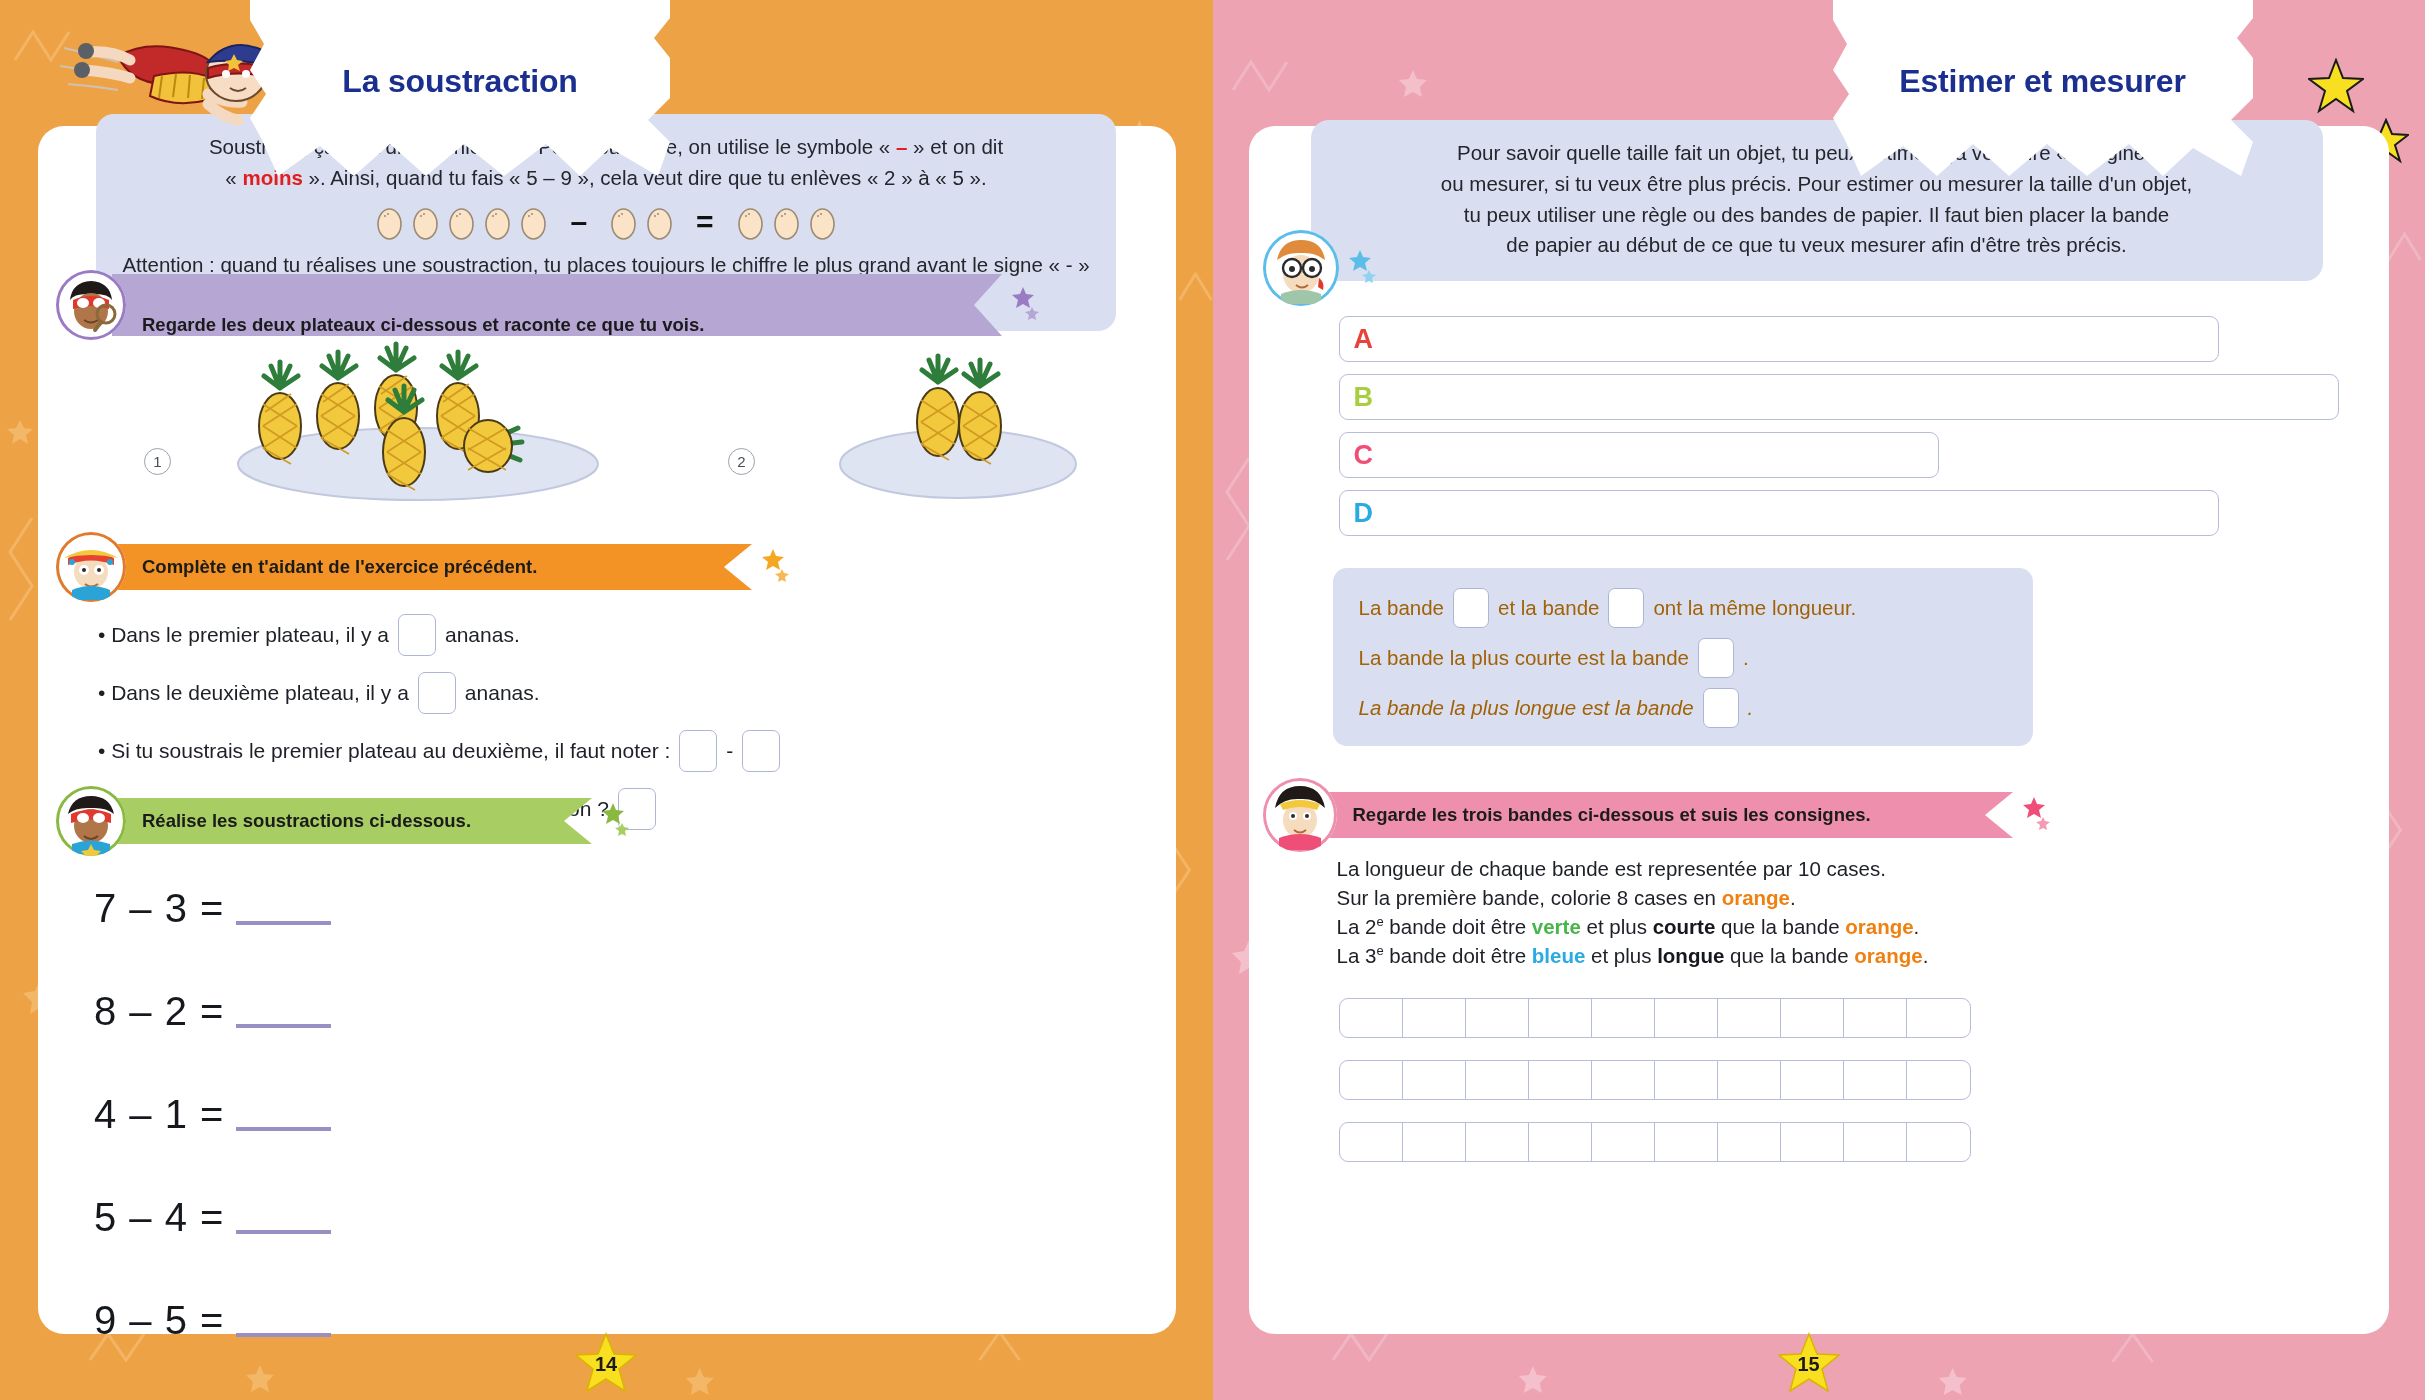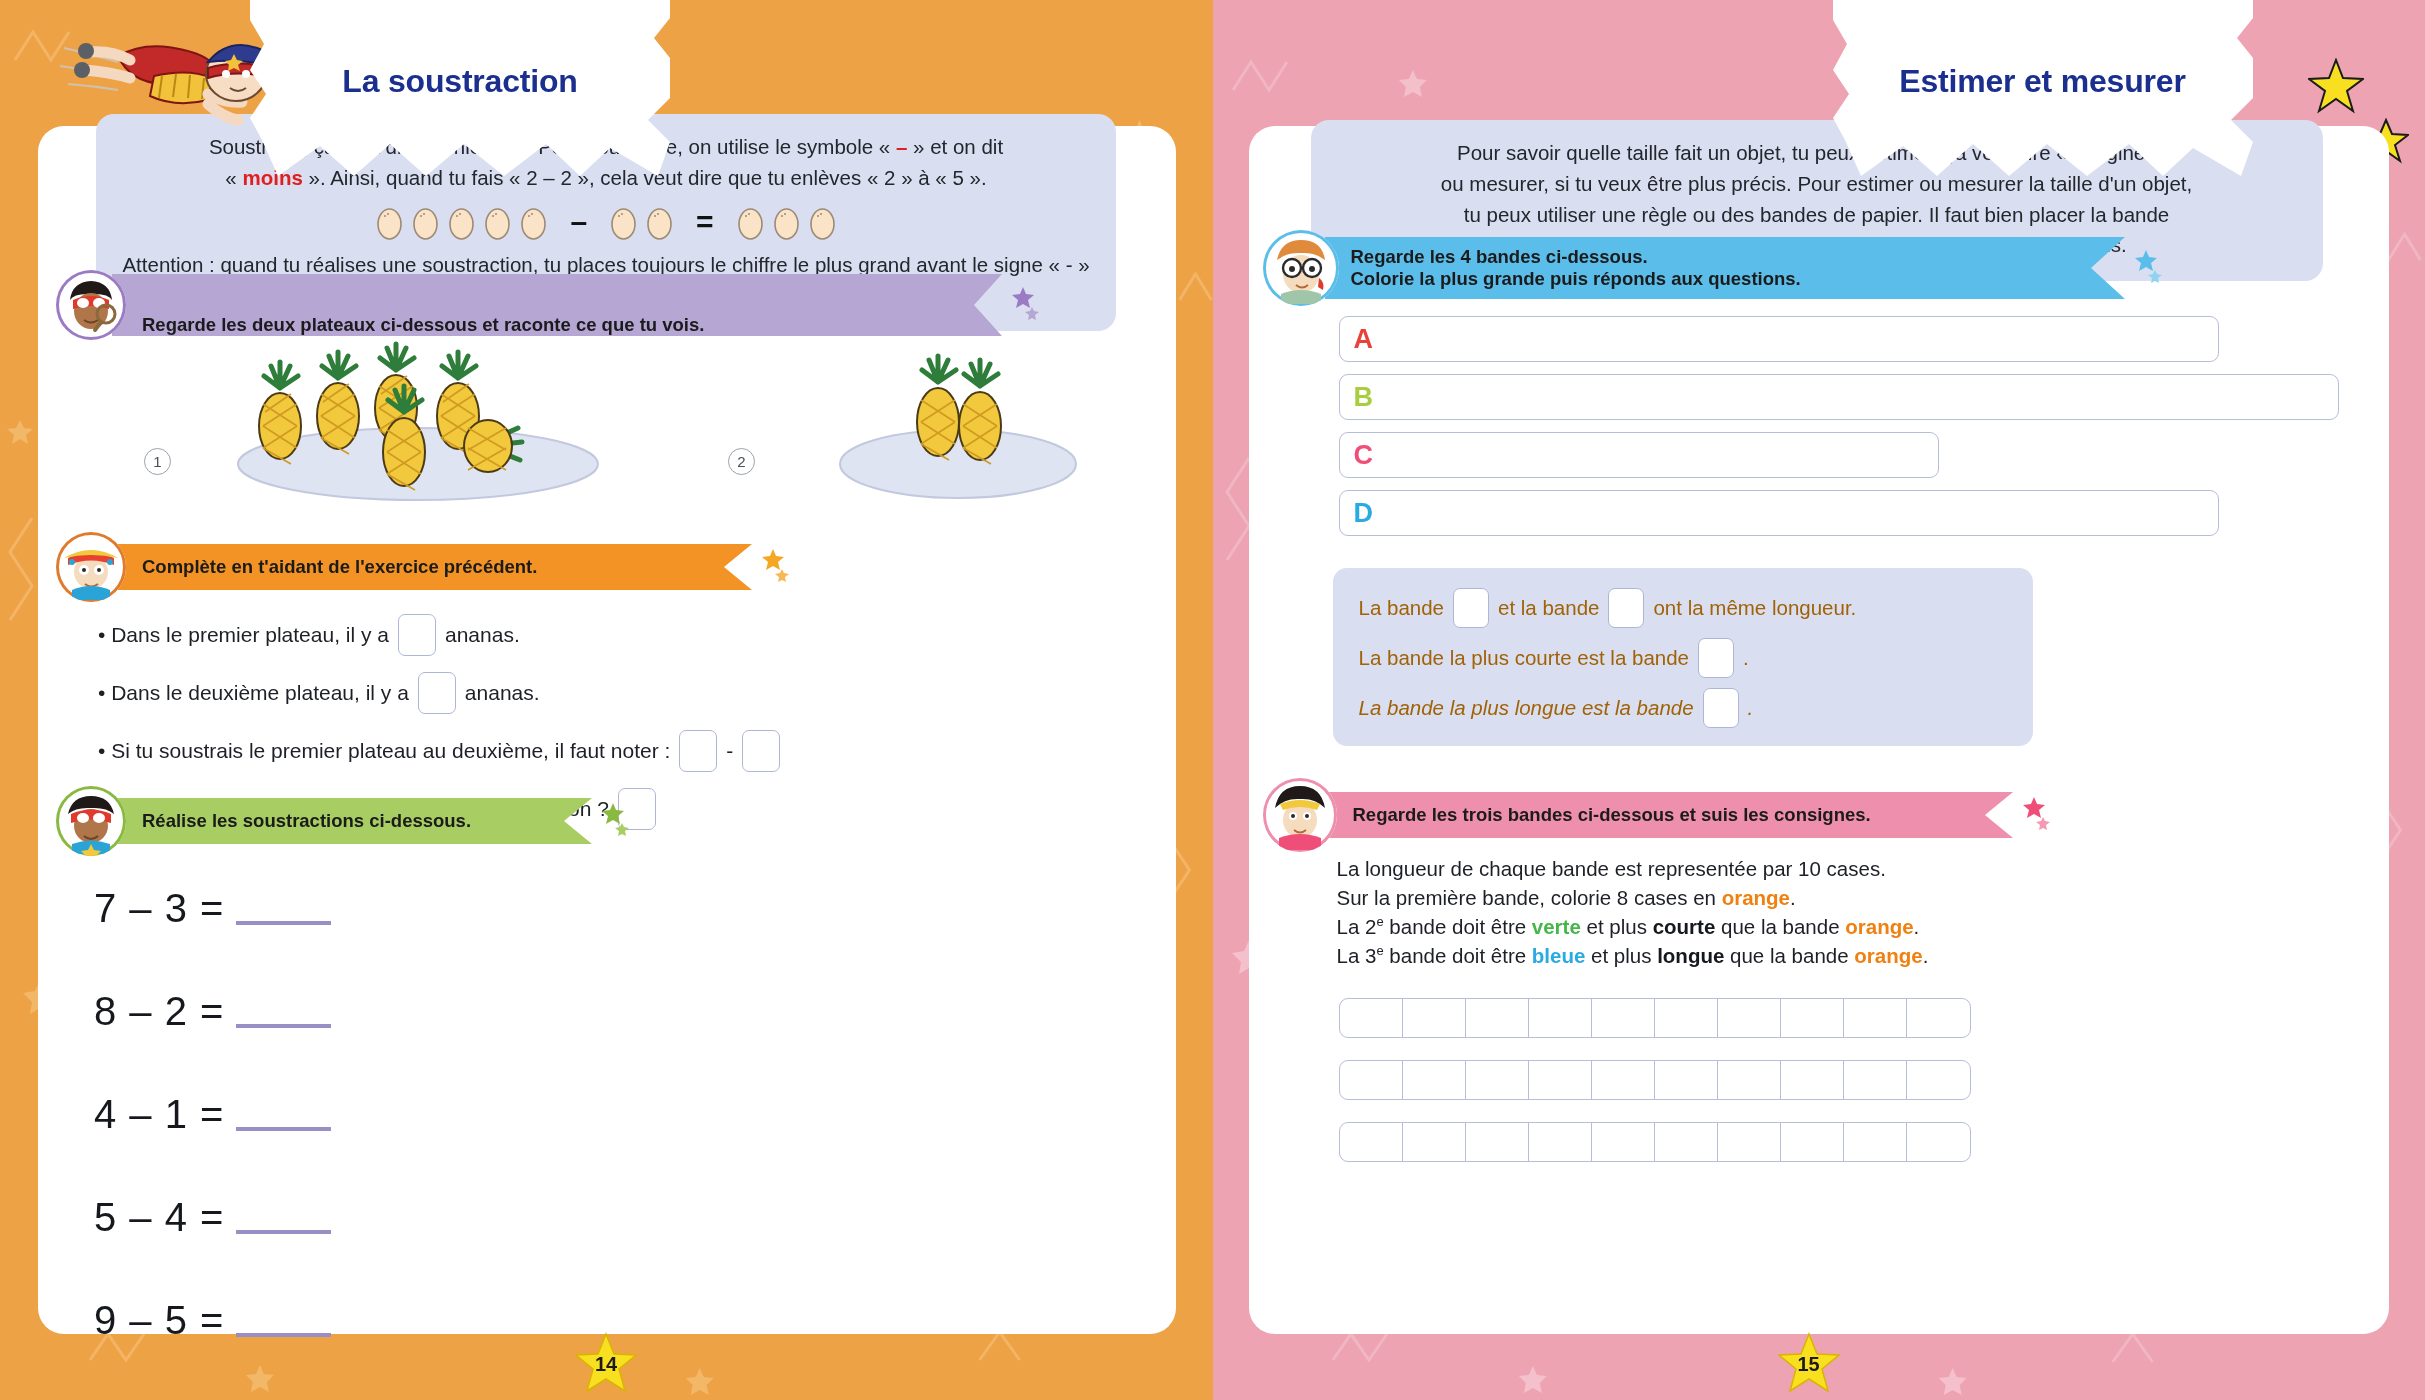--- a/index.html
+++ b/index.html
@@ -239,21 +239,21 @@
     <div class="title-text">La soustraction</div>
   </div>
 
   <div class="card">
 
     <div class="intro-box">
       <div>
         <span>Soustraire, ça veut dire « enlever ». Pour soustraire, on utilise le symbole « </span><span class="minus-red">–</span><span> » et on dit</span>
       </div>
       <div>
-        <span>« </span><span class="hl-red">moins</span><span> ». Ainsi, quand tu fais « 2 – 2 », cela veut dire que tu enlèves « 2 » à « 5 ».</span>
+        <span>« </span><span class="hl-red">moins</span><span> ». Ainsi, quand tu fais « 5 – 9 », cela veut dire que tu enlèves « 2 » à « 5 ».</span>
       </div>
 
       <div class="egg-row">
         <svg class="egg" viewBox="0 0 27 36">
             <ellipse cx="13.5" cy="20" rx="11.5" ry="15" fill="#fae3c6" stroke="#9b8a76" stroke-width="1.6"></ellipse>
             <circle cx="9" cy="12" r="1" fill="#9b8a76"></circle>
             <circle cx="12" cy="10" r="1" fill="#9b8a76"></circle>
           </svg>
         <svg class="egg" viewBox="0 0 27 36">
             <ellipse cx="13.5" cy="20" rx="11.5" ry="15" fill="#fae3c6" stroke="#9b8a76" stroke-width="1.6"></ellipse>
@@ -594,29 +594,20 @@
           <circle cx="29" cy="38" r="9" fill="#fff" stroke="#2b2b2b" stroke-width="2.4"></circle>
           <circle cx="49" cy="38" r="9" fill="#fff" stroke="#2b2b2b" stroke-width="2.4"></circle>
           <path d="M38 38 l0 0" stroke="#2b2b2b" stroke-width="2.4"></path>
           <circle cx="29" cy="39" r="3" fill="#2b2b2b"></circle>
             <circle cx="49" cy="39" r="3" fill="#2b2b2b"></circle>
           <path d="M33 55 q6 5 12 0" stroke="#b06a3a" stroke-width="2" fill="none"></path>
           <path d="M18 64 q20 -8 40 0 l0 10 l-40 0z" fill="#9fc6a8"></path>
           <path d="M56 48 q6 4 4 12 l-5 -3 z" fill="#e03a2f"></path>
         </svg>
       </div>
-      <div class="banner two-line" style="width:800px; padding-left:26px;">
-        <div class="ribbon-bg">
-          <svg viewBox="0 0 800 62" preserveAspectRatio="none">
-            <path d="M0 0 L800 0 L766 31 L800 62 L0 62 Z" fill="#5bbdea"></path>
-          </svg>
-        </div>
-        <span>Regarde les 4 bandes ci-dessous.</span>
-        <span>Colorie la plus grande puis réponds aux questions.</span>
-      </div>
       <svg class="stars-deco" viewBox="0 0 34 44">
         <path d="M11 4 l3 7 l8 1 l-6 5 l2 8 l-7 -4 l-7 4 l2 -8 l-6 -5 l8 -1z" fill="#5bbdea"></path>
         <path d="M20 24 l2 4 l5 1 l-4 3 l1 5 l-4 -2 l-4 2 l1 -5 l-4 -3 l5 -1z" fill="#8fd3f1"></path>
       </svg>
     </div>
 
     <div class="band" style="left:90px; top:190px; width:880px;">
       <span class="band-letter" style="color:#e8423c;">A</span>
     </div>
     <div class="band" style="left:90px; top:248px; width:1000px;">

